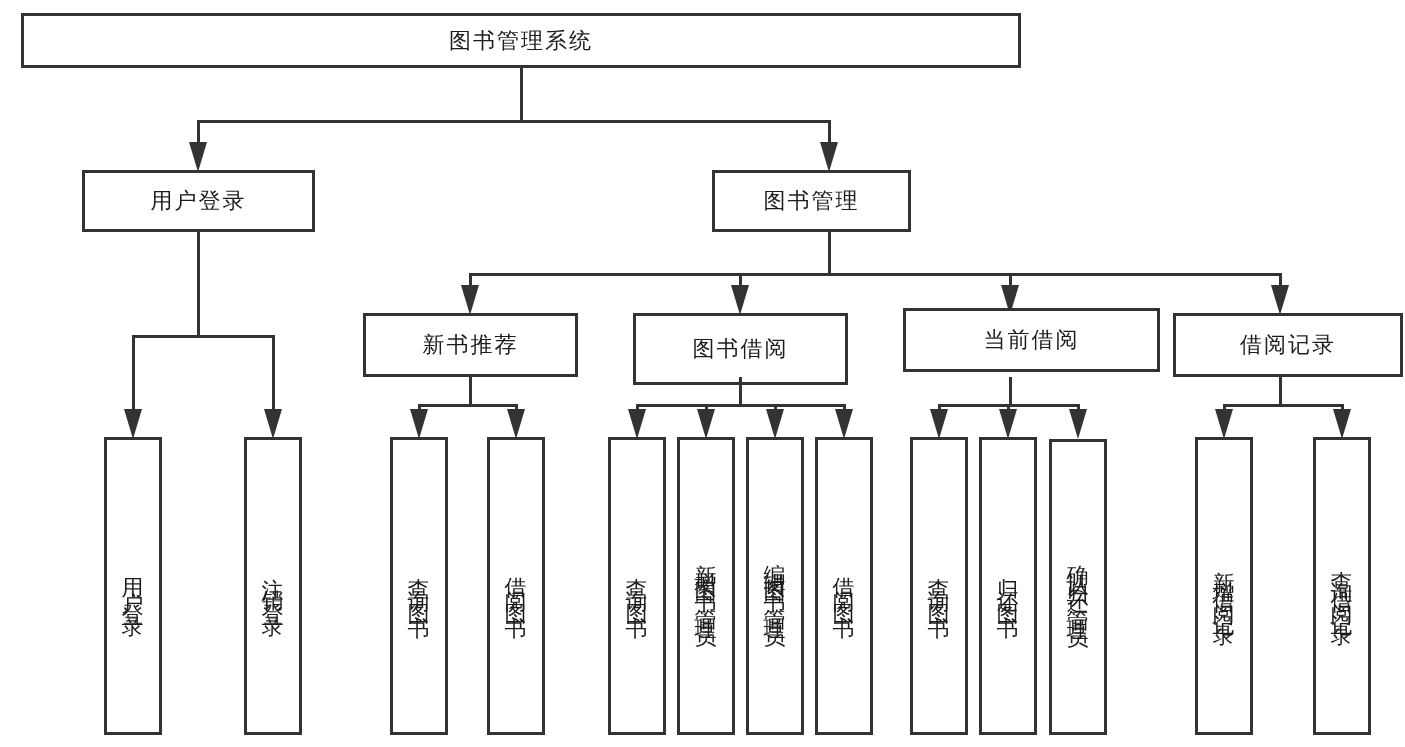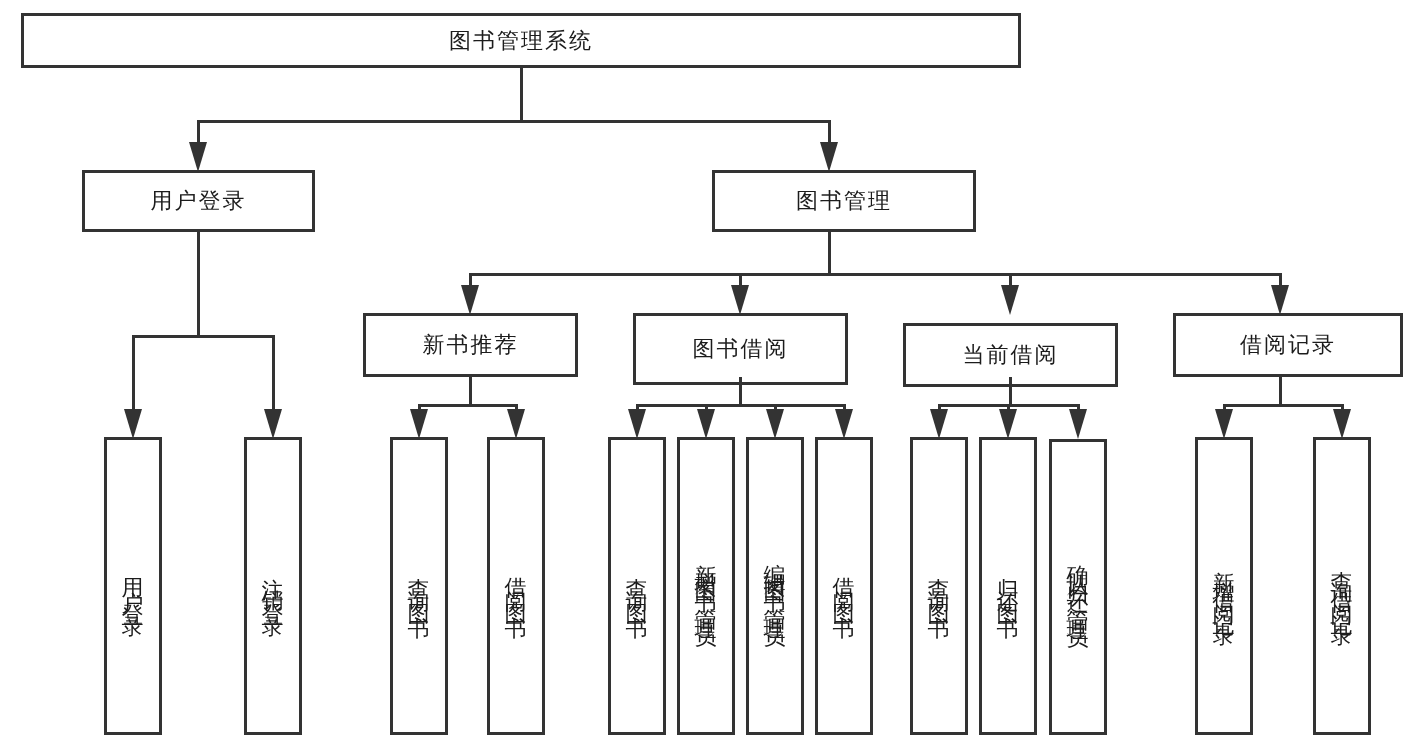--- a/index.html
+++ b/index.html
@@ -55,21 +55,21 @@
   <div class="box" style="left:21px;top:13px;width:1000px;height:55px;">图书管理系统</div>
 
   <div class="vline" style="left:520px;top:68px;height:54px;"></div>
   <div class="hline" style="left:197px;top:120px;width:634px;"></div>
   <div class="vline" style="left:197px;top:120px;height:26px;"></div>
   <div class="arr" style="left:189px;top:142px;"></div>
   <div class="vline" style="left:828px;top:120px;height:26px;"></div>
   <div class="arr" style="left:820px;top:142px;"></div>
 
   <div class="box" style="left:82px;top:170px;width:233px;height:62px;">用户登录</div>
-  <div class="box" style="left:712px;top:170px;width:264px;height:62px;">图书管理</div>
+  <div class="box" style="left:712px;top:170px;width:199px;height:62px;">图书管理</div>
 
   <div class="vline" style="left:197px;top:232px;height:106px;"></div>
   <div class="hline" style="left:133px;top:335px;width:142px;"></div>
   <div class="vline" style="left:132px;top:335px;height:86px;"></div>
   <div class="arr" style="left:124px;top:409px;"></div>
   <div class="vline" style="left:272px;top:335px;height:86px;"></div>
   <div class="arr" style="left:264px;top:409px;"></div>
 
   <div class="vline" style="left:828px;top:232px;height:43px;"></div>
   <div class="hline" style="left:470px;top:273px;width:812px;"></div>
@@ -77,21 +77,21 @@
   <div class="arr" style="left:461px;top:285px;"></div>
   <div class="vline" style="left:739px;top:273px;height:20px;"></div>
   <div class="arr" style="left:731px;top:285px;"></div>
   <div class="vline" style="left:1009px;top:273px;height:20px;"></div>
   <div class="arr" style="left:1001px;top:285px;"></div>
   <div class="vline" style="left:1279px;top:273px;height:20px;"></div>
   <div class="arr" style="left:1271px;top:285px;"></div>
 
   <div class="box" style="left:363px;top:313px;width:215px;height:64px;">新书推荐</div>
   <div class="box" style="left:633px;top:313px;width:215px;height:72px;">图书借阅</div>
-  <div class="box" style="left:903px;top:323px;width:215px;height:64px;font-family:Liberation Serif, serif;">当前借阅</div>
+  <div class="box" style="left:903px;top:308px;width:257px;height:64px;font-family:Liberation Serif, serif;">当前借阅</div>
   <div class="box" style="left:1173px;top:313px;width:230px;height:64px;">借阅记录</div>
 
   <div class="vline" style="left:469px;top:377px;height:30px;"></div>
   <div class="hline" style="left:419px;top:404px;width:99px;"></div>
   <div class="vline" style="left:418px;top:404px;height:15px;"></div>
   <div class="arr" style="left:410px;top:409px;"></div>
   <div class="vline" style="left:515px;top:404px;height:15px;"></div>
   <div class="arr" style="left:507px;top:409px;"></div>
 
   <div class="vline" style="left:739px;top:377px;height:30px;"></div>

